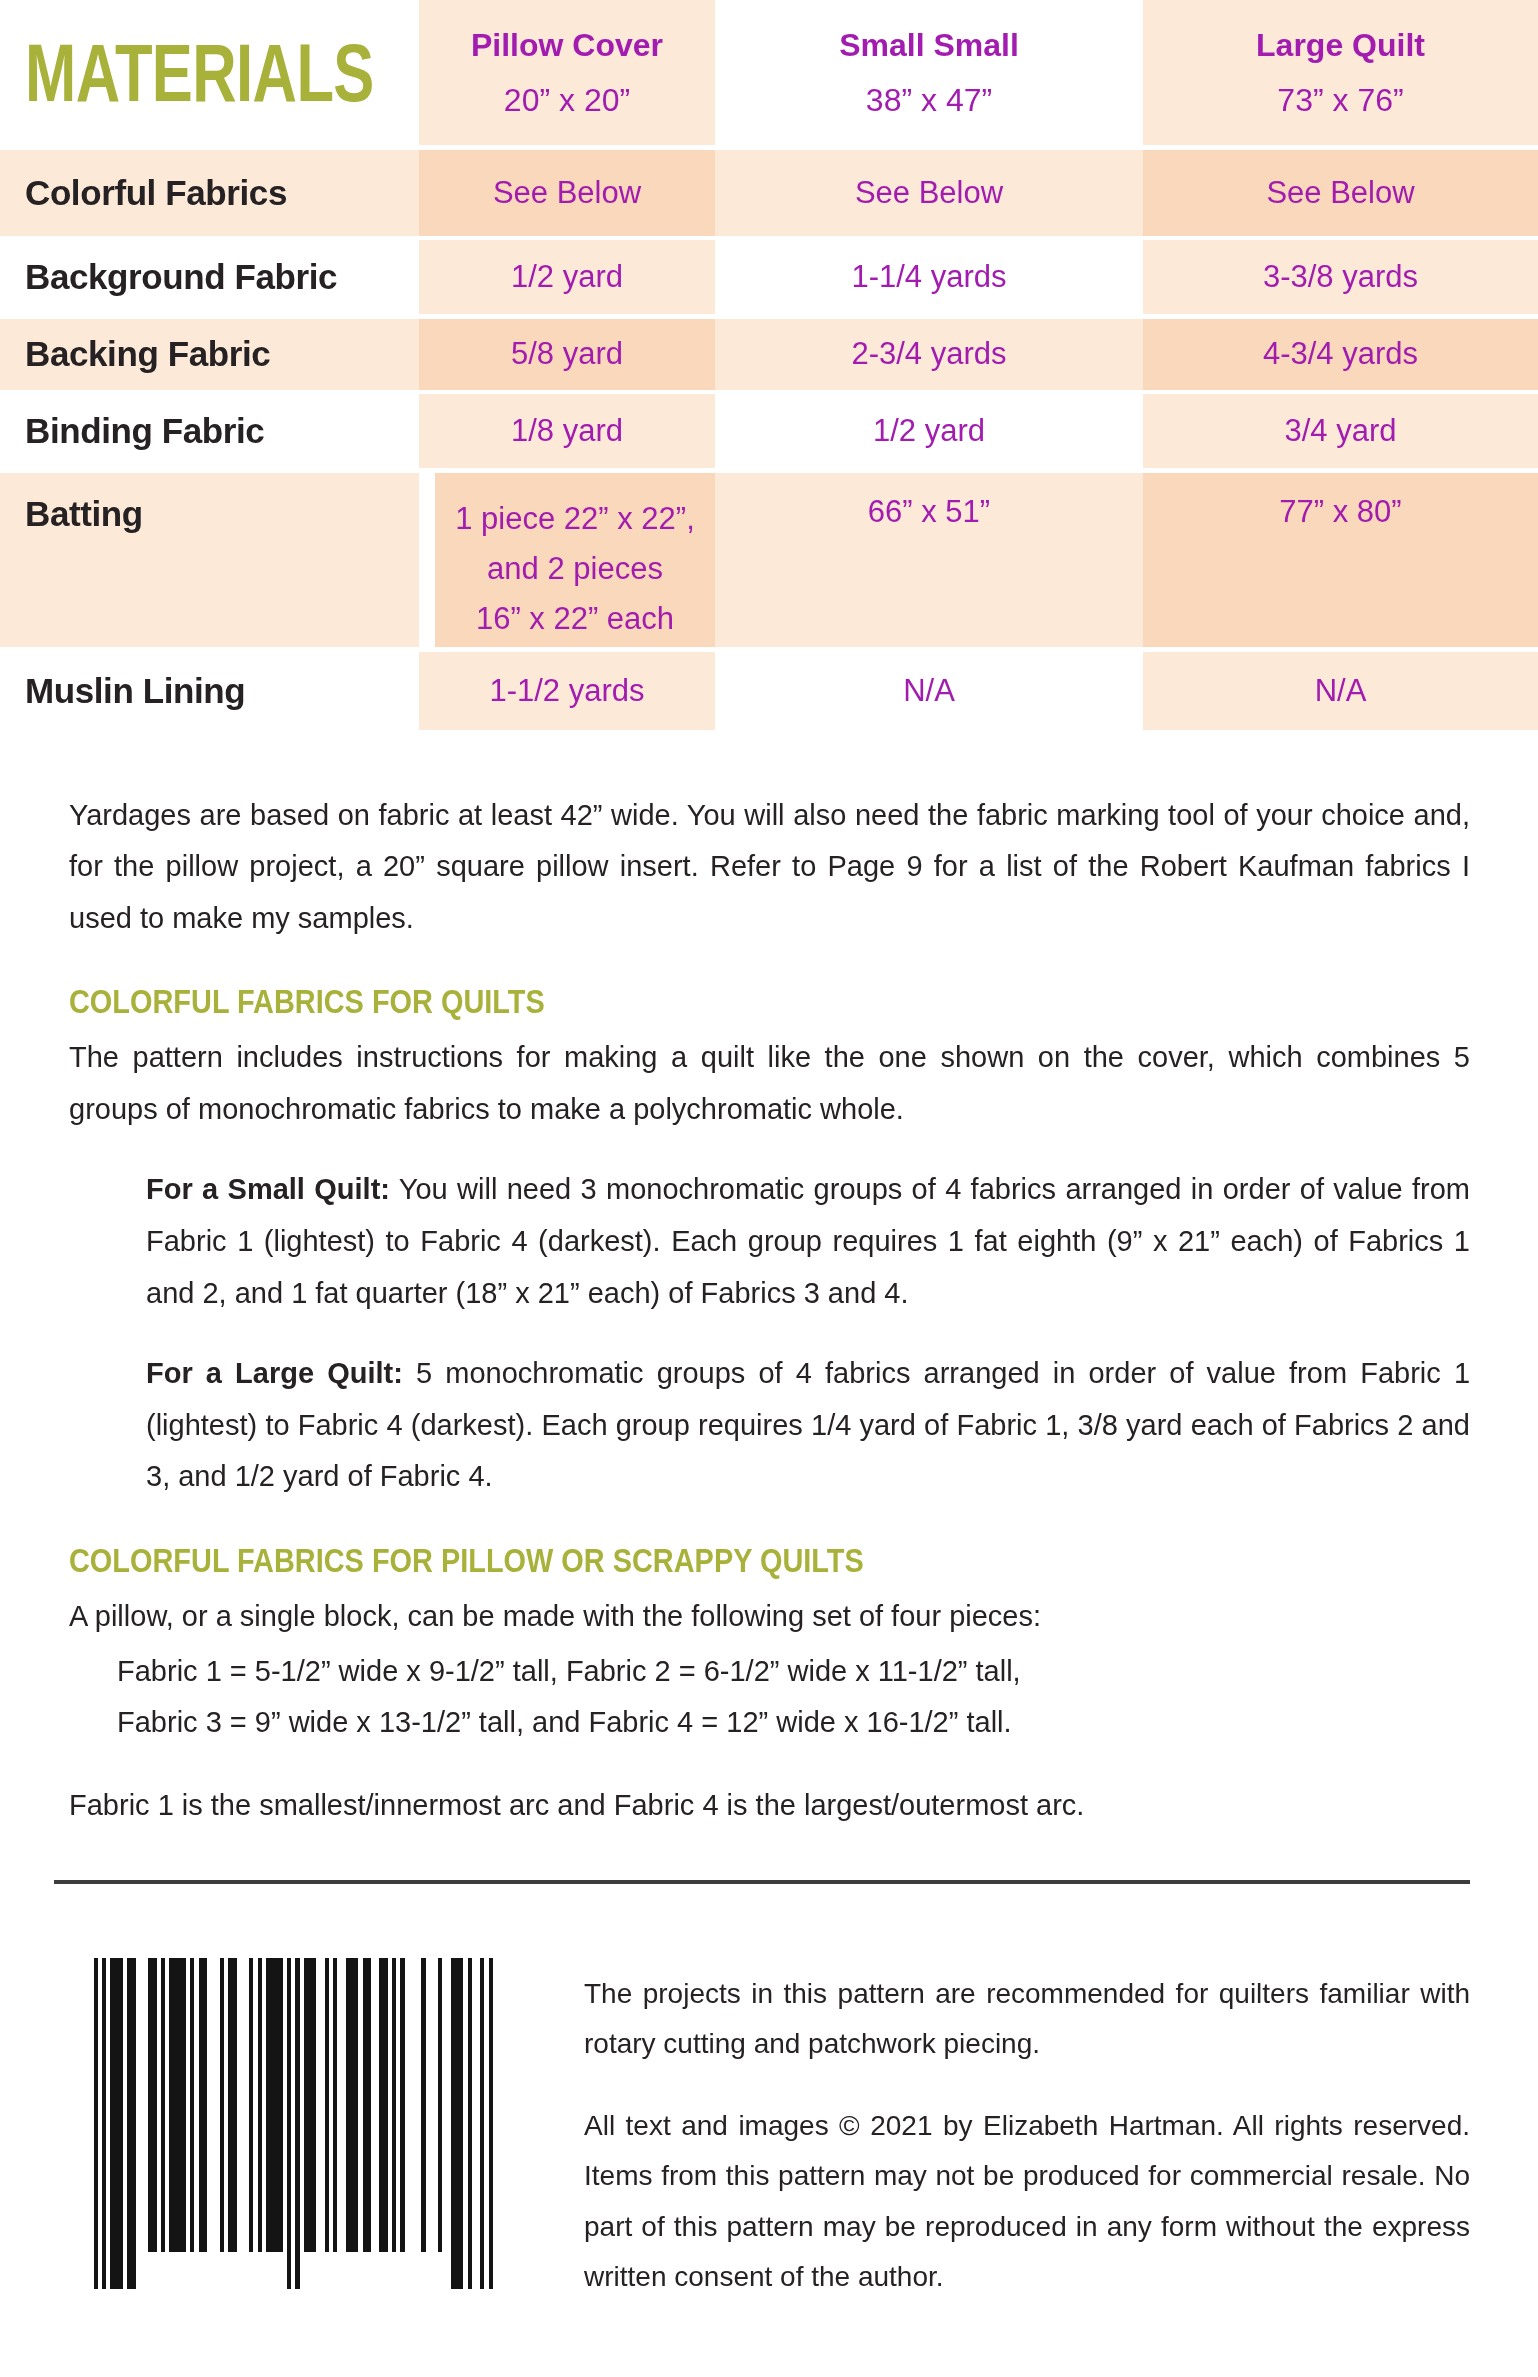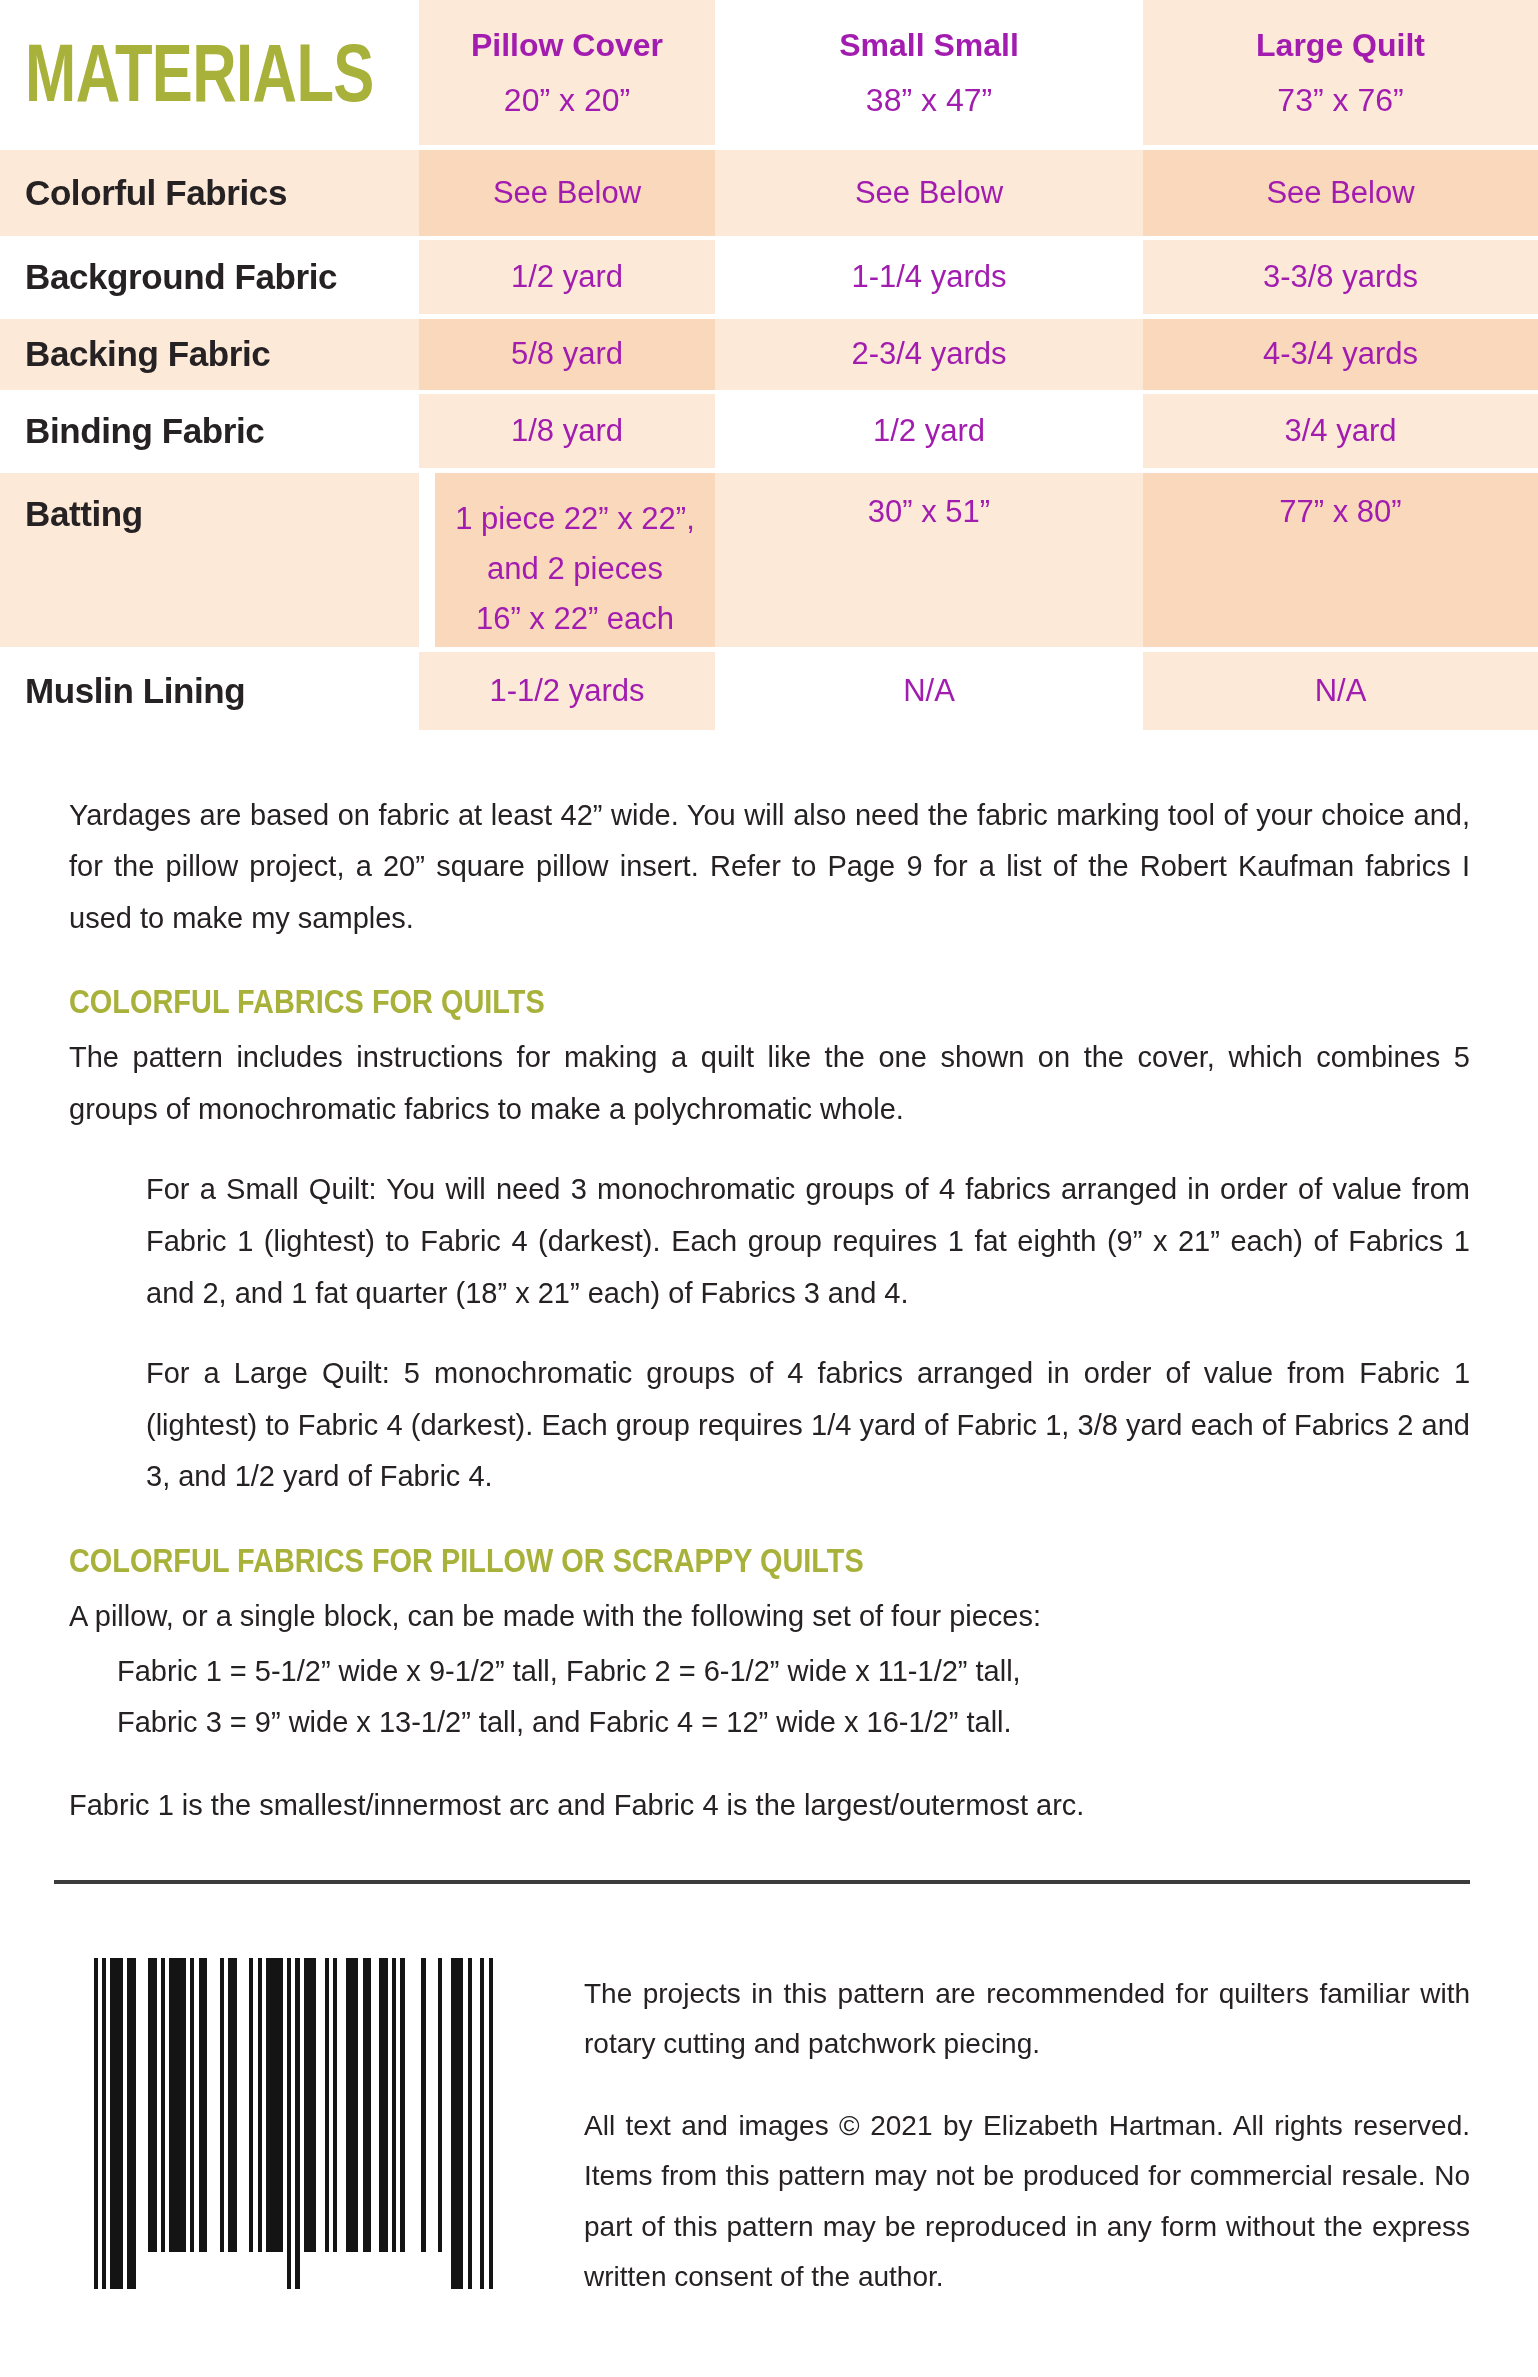--- a/index.html
+++ b/index.html
@@ -41,21 +41,21 @@
   
   .content{padding:0 68px 0 69px;}
   .para{font-size:29px;line-height:1.78;margin:0;}
   .justify{text-align:justify;}
   .intro{margin-top:60px;}
   .section-heading{
     margin:38px 0 10.8px 0;color:#a8b13a;font-weight:bold;font-size:34px;
     letter-spacing:0;white-space:nowrap;
     transform:scaleX(0.85);transform-origin:left center;
   }
-  .lead{font-weight:normal;}
+  .lead{font-weight:bold;}
   .indent-block{padding-left:77px;margin-top:29px;}
   .fabric-lines{padding-left:48px;margin-top:3.1px;}
   .fabric-lines .para{line-height:1.78;}
   .arc-note{margin-top:31px;}
   .scrappy{margin-top:31px;}
   .divider{
     height:3.8px;background:#3c3c3c;border:none;
     margin:49px 0 0 -15.4px;
   }
   
@@ -110,21 +110,21 @@
 
     <div class="cell label-cell">Binding Fabric</div>
     <div class="cell value-cell col-peach">1/8 yard</div>
     <div class="cell value-cell">1/2 yard</div>
     <div class="cell value-cell col-peach">3/4 yard</div>
 
     <div class="cell label-cell row-peach top">Batting</div>
     <div class="cell value-cell row-peach col-peach top pre">1 piece 22” x 22”,
 and 2 pieces
 16” x 22” each</div>
-    <div class="cell value-cell row-peach top">30” x 51”</div>
+    <div class="cell value-cell row-peach top">66” x 51”</div>
     <div class="cell value-cell row-peach col-peach top">77” x 80”</div>
 
     <div class="cell label-cell">Muslin Lining</div>
     <div class="cell value-cell col-peach">1-1/2 yards</div>
     <div class="cell value-cell">N/A</div>
     <div class="cell value-cell col-peach">N/A</div>
   </section>
 
   <div class="content">
 

